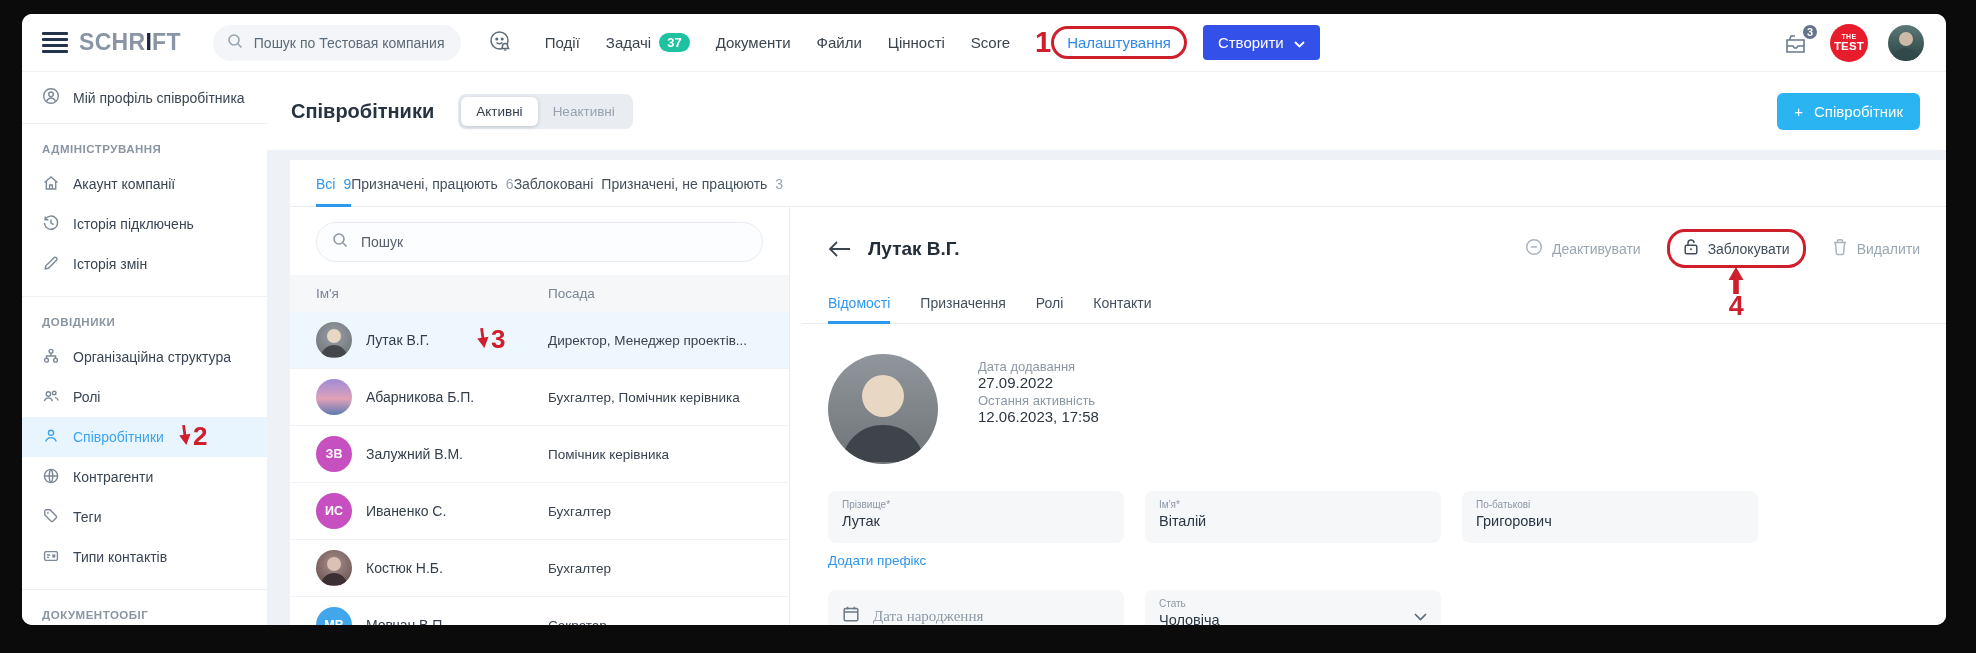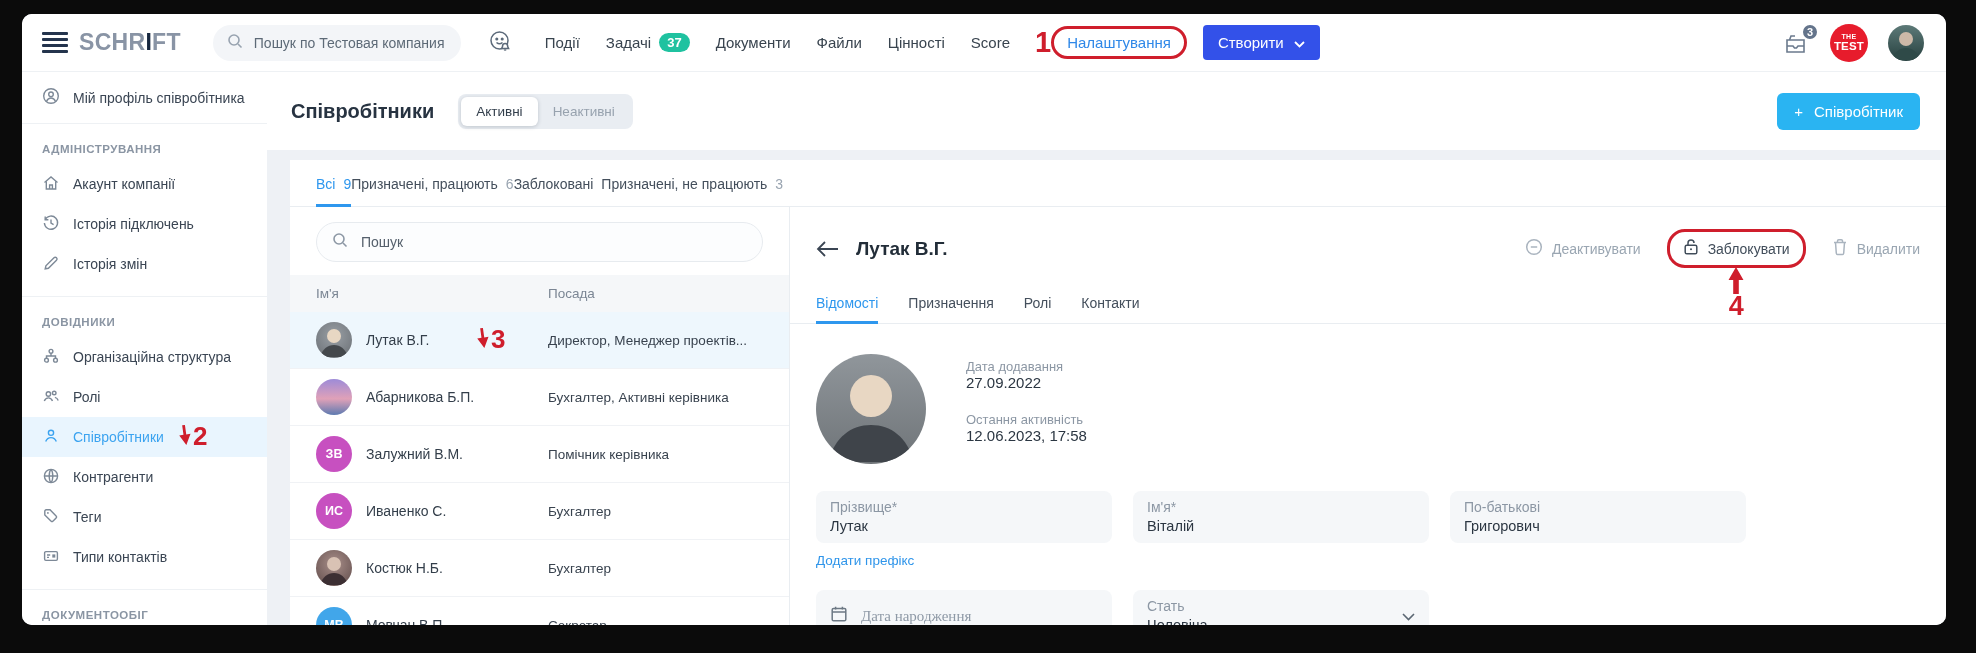--- a/index.html
+++ b/index.html
@@ -50,21 +50,21 @@
   .toggle { margin-left:24px; background:#e9edf2; border-radius:8px; padding:3px; display:flex; }
   .toggle-btn { padding:7px 15px; font-size:13.5px; border-radius:6px; cursor:pointer; color:#97a2ae; white-space:nowrap; }
   .toggle-btn.on { background:#fff; color:#333f4c; box-shadow:0 1px 4px rgba(25,39,55,.2); }
   .add-btn { margin-left:auto; background:#2ab4f2; color:#fff; border-radius:6px; padding:10px 17px; font-size:15px; display:flex; align-items:center; gap:11px; cursor:pointer; white-space:nowrap; }
   .card { margin:10px 0 0 23px; background:#fff; flex:1; display:flex; flex-direction:column; min-height:0; }
   .tabs-row { display:flex; padding:0 26px; border-bottom:1px solid #e9edf1; flex:none; }
   .tab { padding:16px 0 12px; font-size:14px; color:#444f5c; display:flex; gap:8px; cursor:pointer; border-bottom:3px solid transparent; margin-bottom:-1px; white-space:nowrap; }
   .tab .cnt { color:#9aa5b1; }
   .tab.active { color:#2e97ee; border-bottom-color:#2e97ee; }
   .tab.active .cnt { color:#2e97ee; }
-  .panes { flex:1; display:flex; min-height:0; }
+  .panes { flex:1; display:flex; min-height:0;gap:12px; }
   
   .list-pane { width:500px; flex:none; border-right:1px solid #e9edf1; display:flex; flex-direction:column; min-height:0; }
   .list-search { margin:15px 26px 13px; height:40px; border:1px solid #e7ebef; background:#fcfdfe; border-radius:20px; display:flex; align-items:center; gap:11px; padding:0 15px; flex:none; }
   .list-search input { border:0; background:transparent; outline:none; width:100%; font-size:14px; color:#42505e; font-family:inherit; }
   .list-search input::placeholder { color:#55606c; opacity:1; }
   .thead { display:flex; background:#f5f7f9; padding:11px 0 11px 26px; font-size:13.5px; color:#7b8694; flex:none; }
   .th-name { width:232px; } .th-pos { flex:1; }
   .rows { overflow:hidden; }
   .row { display:flex; align-items:center; padding-left:26px; height:57px; border-bottom:1px solid #f0f2f5; cursor:pointer; }
   .row.selected { background:#eef7fd; }
@@ -88,24 +88,24 @@
   .ann4 .num { color:#cf1e2c; font-weight:800; font-size:27px; line-height:1; margin-top:-2px; }
   .detail-tabs { display:flex; gap:30px; padding:0 26px; margin-top:15px; border-bottom:1px solid #e9edf1; flex:none; }
   .d-tab { padding:12px 0 10px; font-size:14px; color:#444f5c; border-bottom:3px solid transparent; margin-bottom:-1px; cursor:pointer; }
   .d-tab.active { color:#2e97ee; border-bottom-color:#2e97ee; }
   .detail-body { padding:30px 26px; overflow:hidden; }
   .profile-row { display:flex; }
   .big-photo { width:110px; height:110px; border-radius:50%; overflow:hidden; flex:none; background:linear-gradient(180deg,#90969b,#6f7478); }
   .meta { margin-left:40px; padding-top:5px; }
   .meta-label { font-size:13px; color:#8c97a4; }
   .meta-value { font-size:15px; color:#2b3642; }
-  .meta-gap { margin-top:21px; }
+  .meta-gap { margin-top:2px; }
   .fields-row { display:flex; gap:21px; margin-top:27px; }
   .fbox { width:296px; height:52px; background:#f5f7f9; border-radius:8px; padding:8px 14px; cursor:text; }
-  .flabel { font-size:14px; color:#8c97a4; }
+  .flabel { font-size:10px; color:#8c97a4; }
   .fvalue { font-size:14.5px; color:#2b3642; margin-top:3px; }
   .add-prefix { margin-top:10px; font-size:13.5px; color:#2f95ea; cursor:pointer; width:fit-content; }
   .fields-row2 { display:flex; gap:21px; margin-top:22px; }
   .datebox { width:296px; height:52px; background:#f5f7f9; border-radius:8px; display:flex; align-items:center; gap:13px; padding:0 14px; color:#8e99a6; font-size:15px; cursor:pointer;font-family:Liberation Serif, serif; }
   .genderbox { position:relative; cursor:pointer; }
   .genderbox .chev { position:absolute; right:14px; top:50%; transform:translateY(-50%); }
   
   .ann-marker { position:absolute; display:flex; align-items:flex-start; gap:1px; color:#cf1e2c; font-weight:800; font-size:26px; line-height:1; z-index:30; pointer-events:none; }
   .ann-marker svg { transform:rotate(-8deg); margin-top:1px; }
   .ann2 { left:156px; top:50%; transform:translateY(-52%); }
@@ -386,21 +386,21 @@
                     <span>3</span>
                   </span>
                 </div>
                 <div class="pos-cell">Директор, Менеджер проектів...</div>
               </div>
               <div class="row">
                 <div class="name-cell">
                   <span class="av ph-land"></span>
                   <span>Абарникова Б.П.</span>
                 </div>
-                <div class="pos-cell">Бухгалтер, Активні керівника</div>
+                <div class="pos-cell">Бухгалтер, Помічник керівника</div>
               </div>
               <div class="row">
                 <div class="name-cell">
                   <span class="av c-magenta">ЗВ</span>
                   <span>Залужний В.М.</span>
                 </div>
                 <div class="pos-cell">Помічник керівника</div>
               </div>
               <div class="row">
                 <div class="name-cell">

